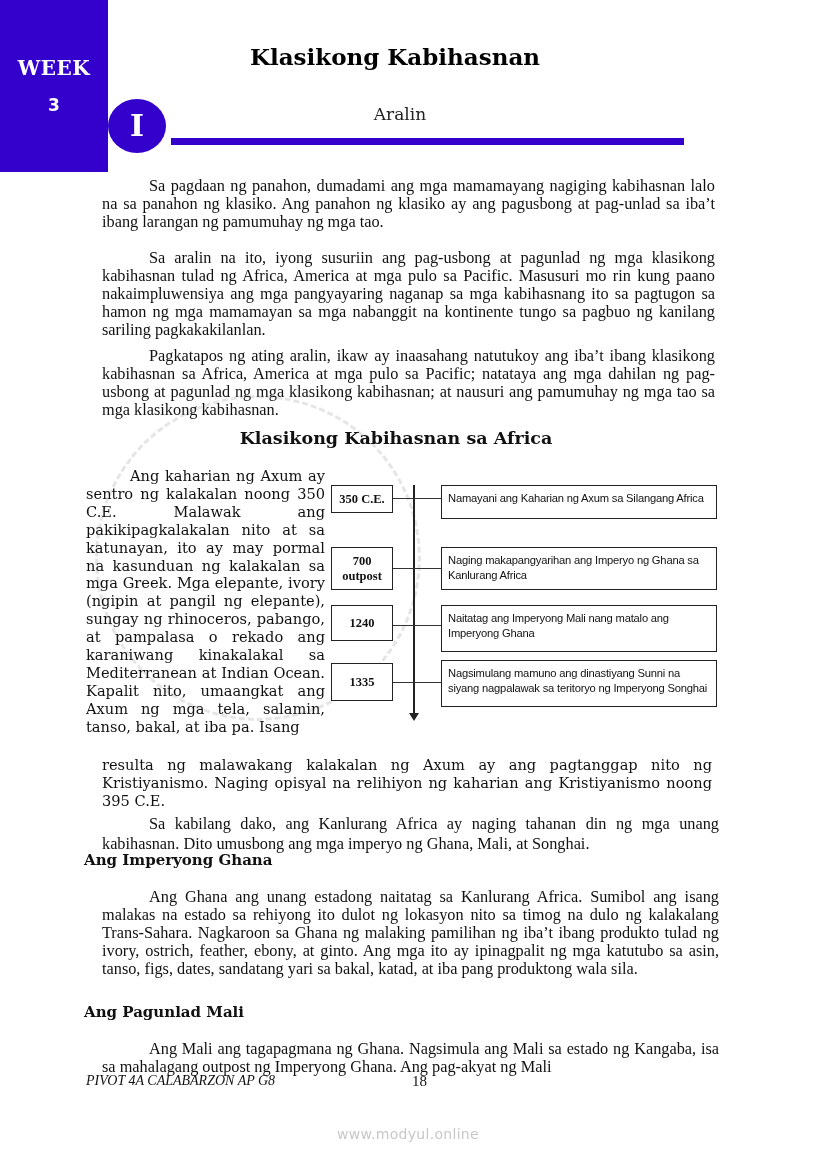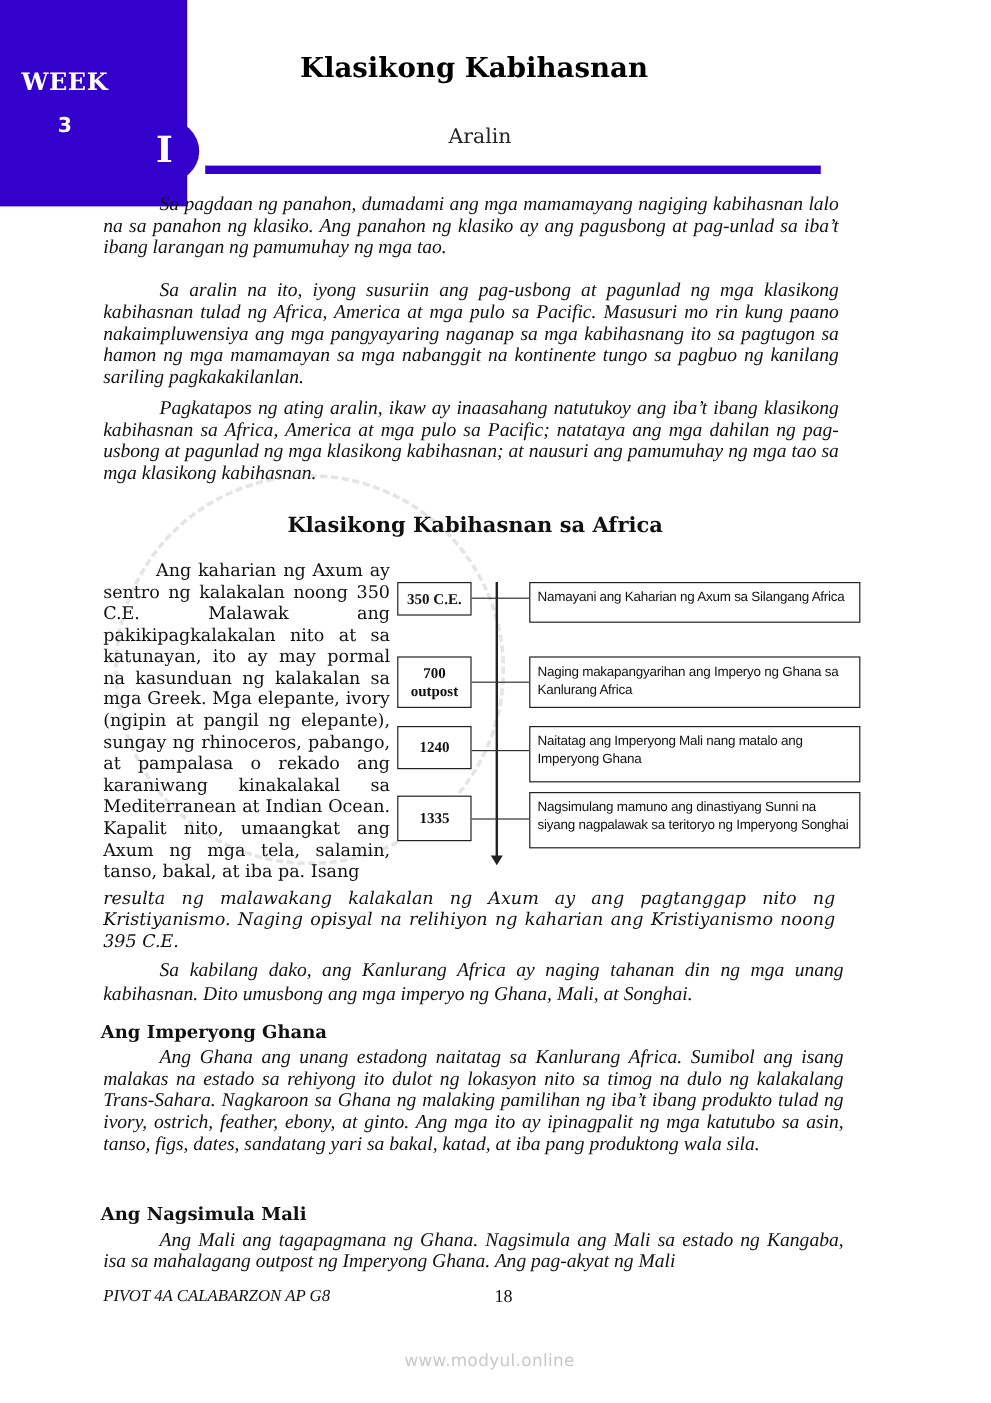--- a/index.html
+++ b/index.html
@@ -1,30 +1,30 @@
 <!DOCTYPE html>
 <html><head>
 <meta charset="utf-8">
 <style>
   html, body { margin: 0; padding: 0; background: #ffffff; }
   body { width: 826px; height: 1169px; position: relative; overflow: hidden;
          font-family: "DejaVu Serif", "Liberation Serif", serif; color: #111; }
-  .week-box { position: absolute; left: 0; top: 0; width: 108px; height: 172px; background: #3300cc; padding-left: 48px; }
+  .week-box { position: absolute; left: 0; top: 0; width: 108px; height: 172px; background: #3300cc; }
   .week-label { position: absolute; left: 0; width: 108px; text-align: center; color: #fff;
                 font-family: "DejaVu Serif", serif; font-weight: bold; }
   .week-label.w { top: 56px; font-size: 20px; letter-spacing: 0.5px; }
   .week-label.n { top: 95px; font-size: 17px; font-family: "DejaVu Sans", sans-serif; }
   .circle { position: absolute; left: 108px; top: 99px; width: 58px; height: 54px; border-radius: 50%;
             background: #3300cc; color: #fff; font-weight: bold; font-size: 30px; line-height: 54px; text-align: center; }
   .title { position: absolute; left: 170px; width: 450px; text-align: center; font-weight: bold;
            font-family: "DejaVu Serif", serif; font-size: 23px; line-height: 31px; top: 41px; color: #000; }
   .subtitle { position: absolute; left: 170px; width: 460px; text-align: center; top: 104px; font-size: 17px; color: #222; }
   .title-rule { position: absolute; left: 171px; top: 138px; width: 513px; height: 7px; background: #3300cc; }
-  p.body { position: absolute; left: 86px; width: 613px; margin: 0; font-family: "Liberation Serif", serif;
-           font-size: 16.3px; line-height: 17.9px; text-align: justify; text-indent: 47px; font-style: italic; }
+  p.body { position: absolute; left: 86px; width: 613px; margin: 16px; font-family: "Liberation Serif", serif;
+           font-size: 16.3px; line-height: 17.9px; text-align: justify; text-indent: 47px; }
   .h-center { position: absolute; left: 86px; width: 620px; text-align: center; top: 428px;
               font-family: "DejaVu Serif", serif; font-weight: bold; font-size: 17.5px; }
   .side-text { position: absolute; left: 86px; top: 467px; width: 239px; margin: 0;
                font-family: "DejaVu Serif", serif; font-size: 14.6px; line-height: 17.9px; text-align: justify; }
   .side-text .indent { display: inline-block; width: 44px; }
   .h-left { position: absolute; left: 84px; font-family: "DejaVu Serif", serif; font-weight: bold; font-size: 15px; }
   .tl-left { position: absolute; left: 331px; width: 62px; border: 1.3px solid #222; box-sizing: border-box;
              font-family: "Liberation Serif", serif; font-weight: bold; font-size: 12.5px; text-align: center;
              display: flex; flex-direction: column; justify-content: center; line-height: 15px; background: #fff; }
   .tl-right { position: absolute; left: 441px; width: 276px; border: 1.3px solid #222; box-sizing: border-box;
@@ -94,18 +94,18 @@
 </div>
 <div class="tl-hline" style="top:682px"></div>
 <div class="tl-right" style="top:660px;height:47px">Nagsimulang mamuno ang dinastiyang Sunni na siyang nagpalawak sa teritoryo ng Imperyong Songhai</div>
 
 <p class="body" style="top:740px;text-indent:0;font-family:'DejaVu Serif',serif;font-size:14.6px;width:610px">resulta ng malawakang kalakalan ng Axum ay ang pagtanggap nito ng Kristiyanismo. Naging opisyal na relihiyon ng kaharian ang Kristiyanismo noong 395 C.E.</p>
 <p class="body" style="top:798px;font-size:16.3px;line-height:20px;width:617px">Sa kabilang dako, ang Kanlurang Africa ay naging tahanan din ng mga unang kabihasnan. Dito umusbong ang mga imperyo ng Ghana, Mali, at Songhai.</p>
 
 <div class="h-left" style="top:851px">Ang Imperyong Ghana</div>
 <p class="body" style="top:872px;width:617px">Ang Ghana ang unang estadong naitatag sa Kanlurang Africa. Sumibol ang isang malakas na estado sa rehiyong ito dulot ng lokasyon nito sa timog na dulo ng kalakalang Trans-Sahara. Nagkaroon sa Ghana ng malaking pamilihan ng iba’t ibang produkto tulad ng ivory, ostrich, feather, ebony, at ginto. Ang mga ito ay ipinagpalit ng mga katutubo sa asin, tanso, figs, dates, sandatang yari sa bakal, katad, at iba pang produktong wala sila.</p>
 
-<div class="h-left" style="top:1003px">Ang Nagsimula Mali</div>
+<div class="h-left" style="top:1003px">Ang Pagunlad Mali</div>
 <p class="body" style="top:1024px;width:617px">Ang Mali ang tagapagmana ng Ghana. Nagsimula ang Mali sa estado ng Kangaba, isa sa mahalagang outpost ng Imperyong Ghana. Ang pag-akyat ng Mali</p>
 
 <div class="footer-left">PIVOT 4A CALABARZON AP G8</div>
 <div class="footer-page">18</div>
 <div class="watermark">www.modyul.online</div>
 
 </body></html>

